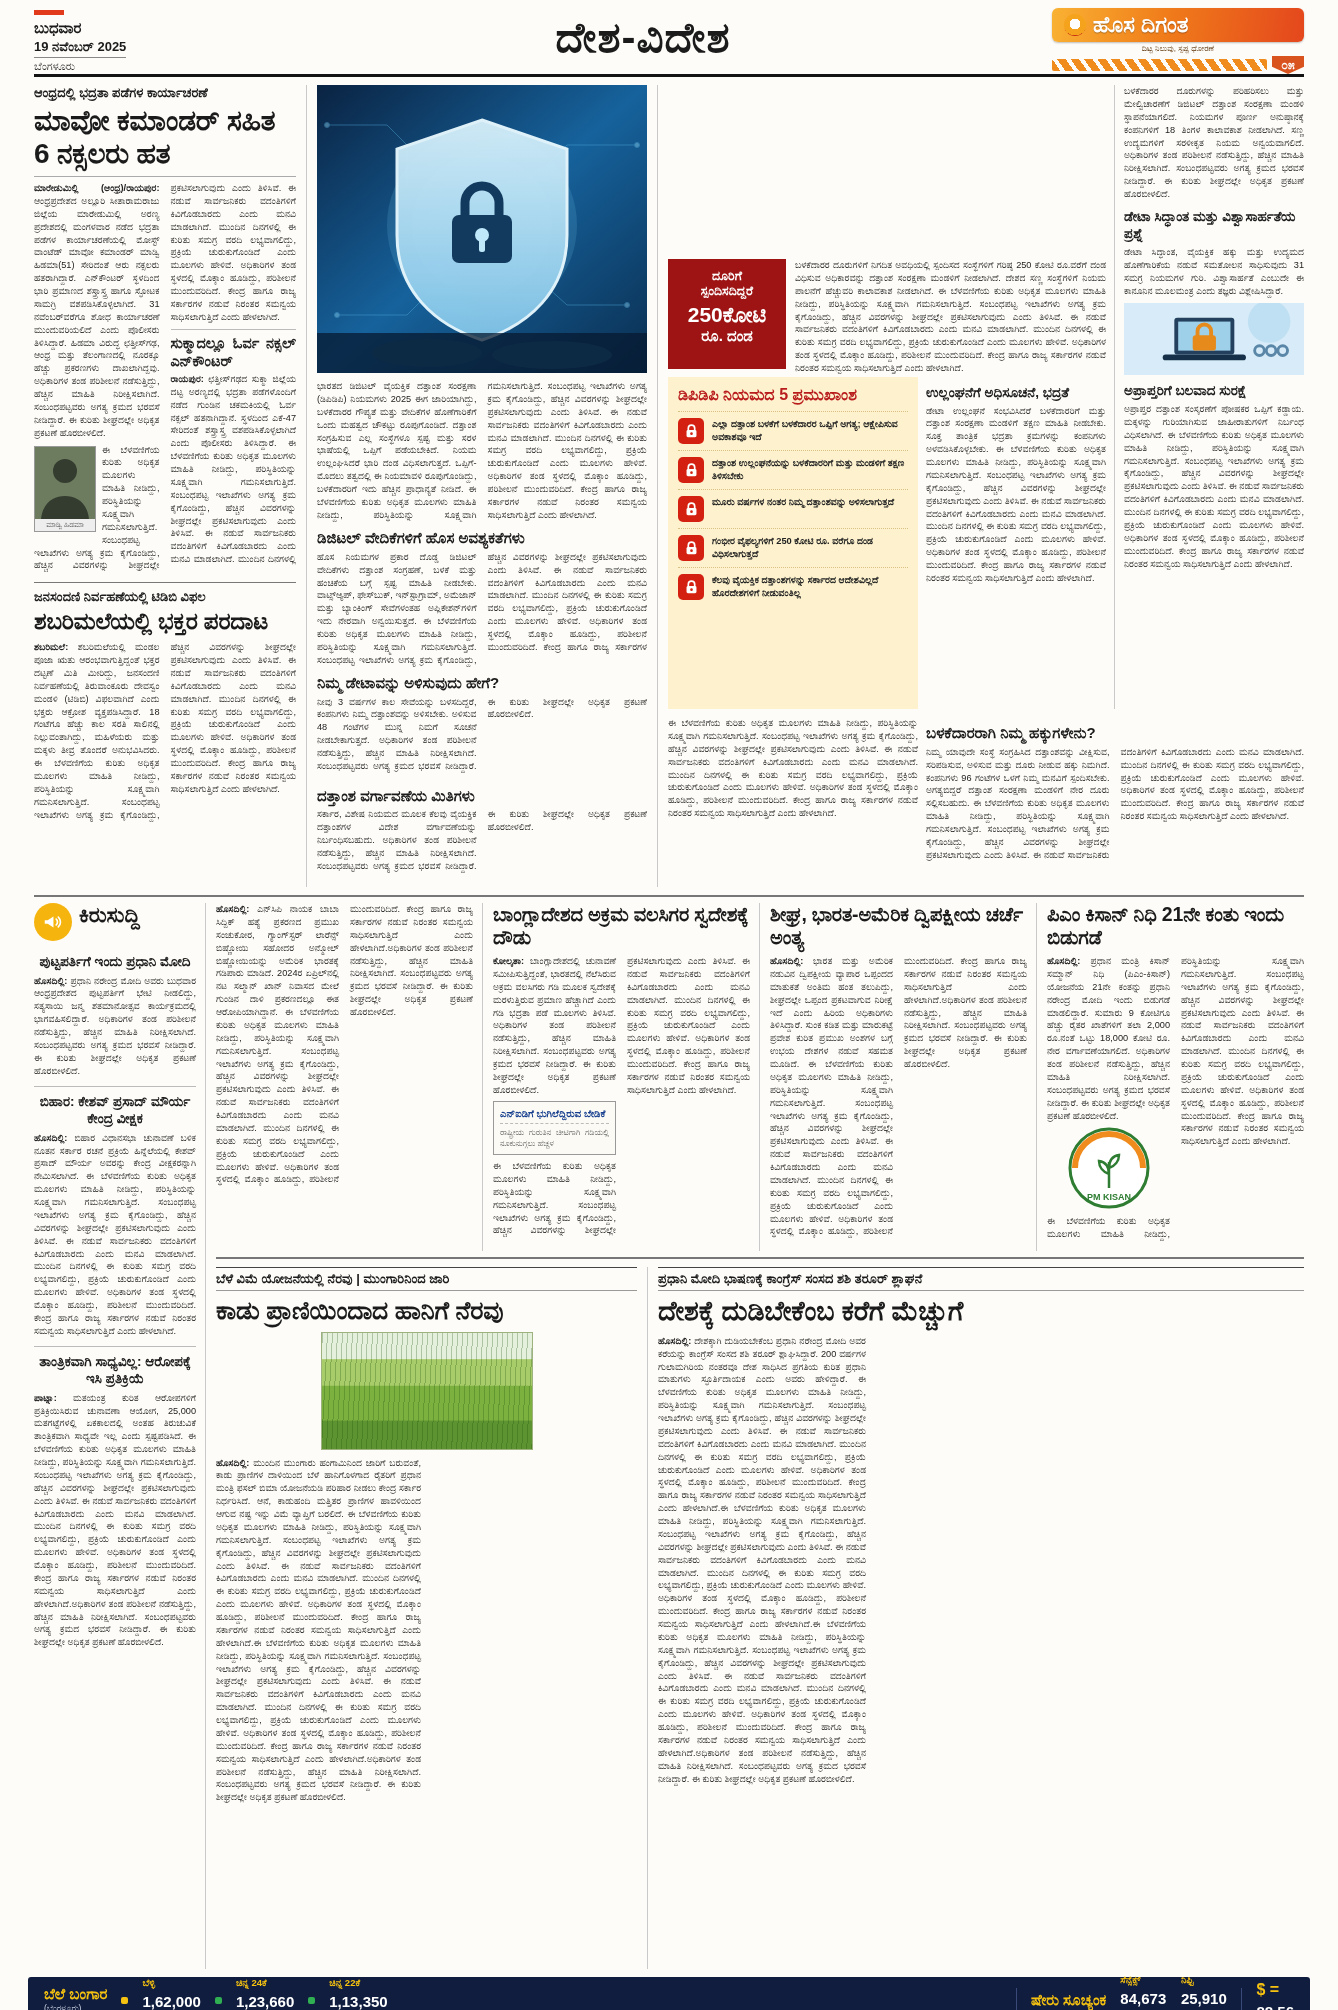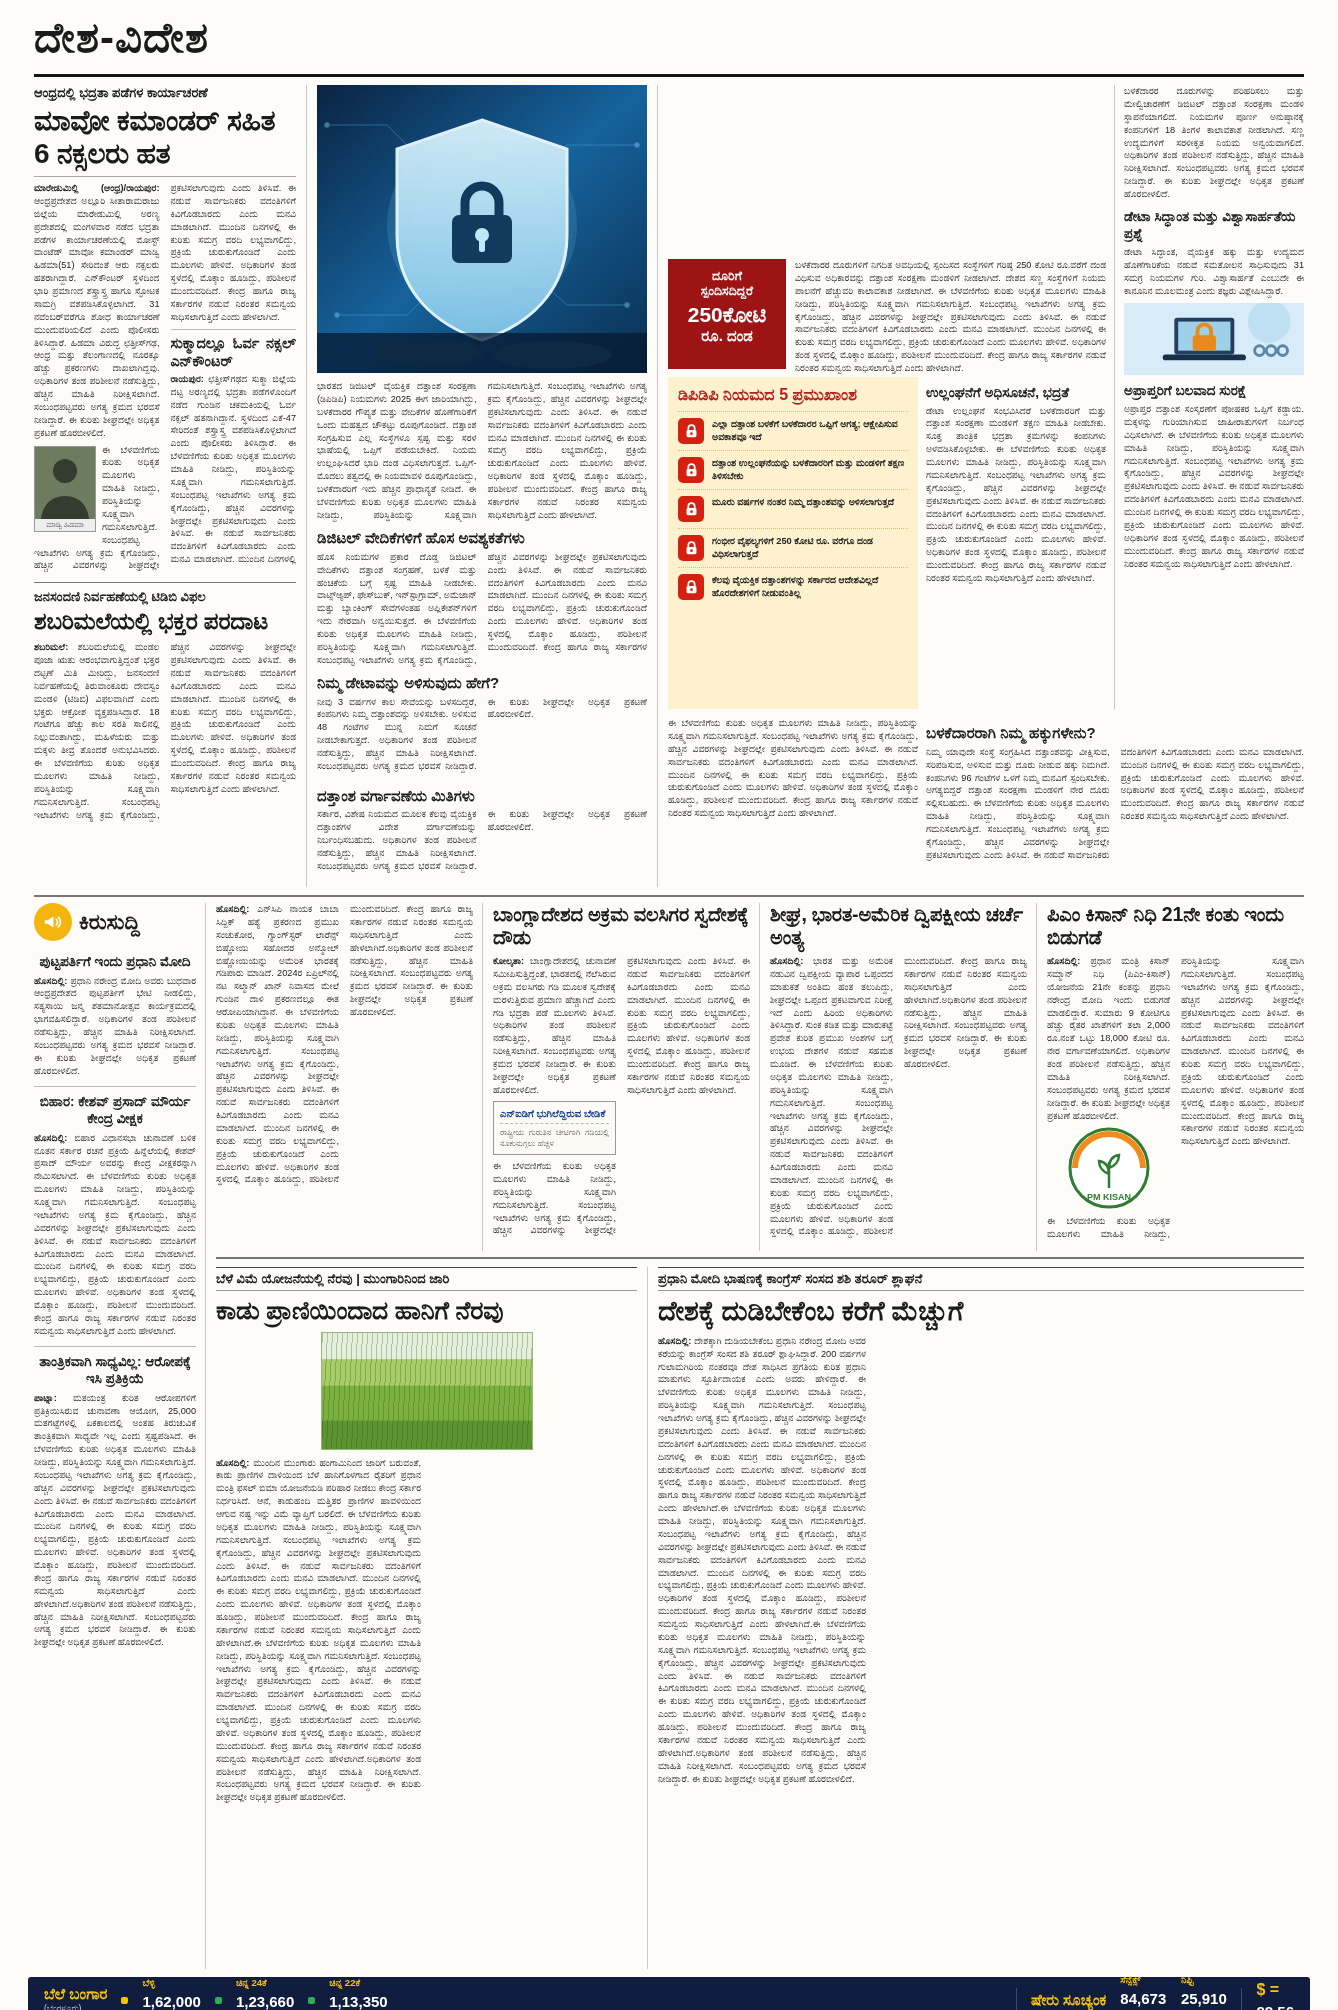--- a/index.html
+++ b/index.html
@@ -87,21 +87,21 @@
   .dp-rail { grid-column: 3; grid-row: 1/5; border-left: 1px solid #c9c9c9; padding-left: 9px; overflow: hidden; }
   .rail-h { font-size: 13.5px; font-weight: 800; line-height: 1.3; margin: 7px 0 3px; }
   .illus { width: 100%; height: 72px; margin: 6px 0; background: #d7ecf8; overflow: hidden; }
   .illus svg { display: block; }
 
   .band-divider { border-top: 2px solid #777; margin: 8px 0 6px; }
 
   
   .bottom-band { display: flex; gap: 10px; height: 1066px; overflow: hidden; }
   .kiru { width: 172px; flex: none; border-right: 1px solid #c9c9c9; padding-right: 9px; overflow: hidden; }
-  .kiru-title-row { display: flex; align-items: center; gap: 7px; margin-bottom: 6px; }
+  .kiru-title-row { display: flex; align-items: flex-start; gap: 7px; margin-bottom: 6px; }
   .kiru-icon { width: 38px; height: 38px; border-radius: 50%; background: #f6b40e; display: flex; align-items: center; justify-content: center; flex: none; }
   .kiru-icon svg { width: 22px; height: 22px; }
   .kiru-title { font-size: 21px; font-weight: 800; }
   .kiru-item { border-top: 1px solid #bbb; padding-top: 6px; margin-top: 8px; }
   .kiru-item:first-of-type { border-top: none; margin-top: 2px; }
   .kiru-h { font-size: 13.5px; font-weight: 800; text-align: center; line-height: 1.3; margin-bottom: 4px; }
 
   .bottom-right { flex: 1; display: flex; flex-direction: column; }
   .row-a { display: flex; gap: 10px; height: 356px; border-bottom: 2px solid #777; padding-bottom: 6px; overflow: hidden; }
   .mini { flex: 1; padding-right: 9px; border-right: 1px solid #c9c9c9; overflow: hidden; }
@@ -141,21 +141,38 @@
   .tk-down { color: #ff6a5e; font-size: 14px; font-weight: 700; }
   .tk-dollar { color: #f6c211; font-size: 16px; font-weight: 800; }
   .tk-spacer { flex: 1; }
 </style>
 </head>
 <body>
 
 <div class="page">
 
   <header class="hdr">
+    <div class="hdr-left">
+      <div class="red-tick"></div>
+      <div class="hdr-day">ಬುಧವಾರ</div>
+      <div class="hdr-date">19 ನವೆಂಬರ್ 2025</div>
+      <div class="hdr-city">ಬೆಂಗಳೂರು</div>
+    </div>
     <div class="hdr-center">ದೇಶ-ವಿದೇಶ</div>
+    <div class="hdr-right">
+      <div class="mast-banner">
+        <span class="mast-emblem"></span>
+        <span class="mast-name">ಹೊಸ ದಿಗಂತ</span>
+      </div>
+      <div class="mast-tagline">ದಿಟ್ಟ ನಿಲುವು, ಸ್ಪಷ್ಟ ಧೋರಣೆ</div>
+      <div class="page-strip">
+        <span class="stripes"></span>
+        <span class="page-badge">೦೫</span>
+      </div>
+    </div>
   </header>
   <div class="main-rule"></div>
 
   <section class="top-band">
 
     <div class="col-left">
       <article>
         <div class="k">ಆಂಧ್ರದಲ್ಲಿ ಭದ್ರತಾ ಪಡೆಗಳ ಕಾರ್ಯಾಚರಣೆ</div>
         <h1 class="hl maoist-hl">ಮಾವೋ ಕಮಾಂಡರ್ ಸಹಿತ 6 ನಕ್ಸಲರು ಹತ</h1>
         <div class="body cols2 maoist-body">

